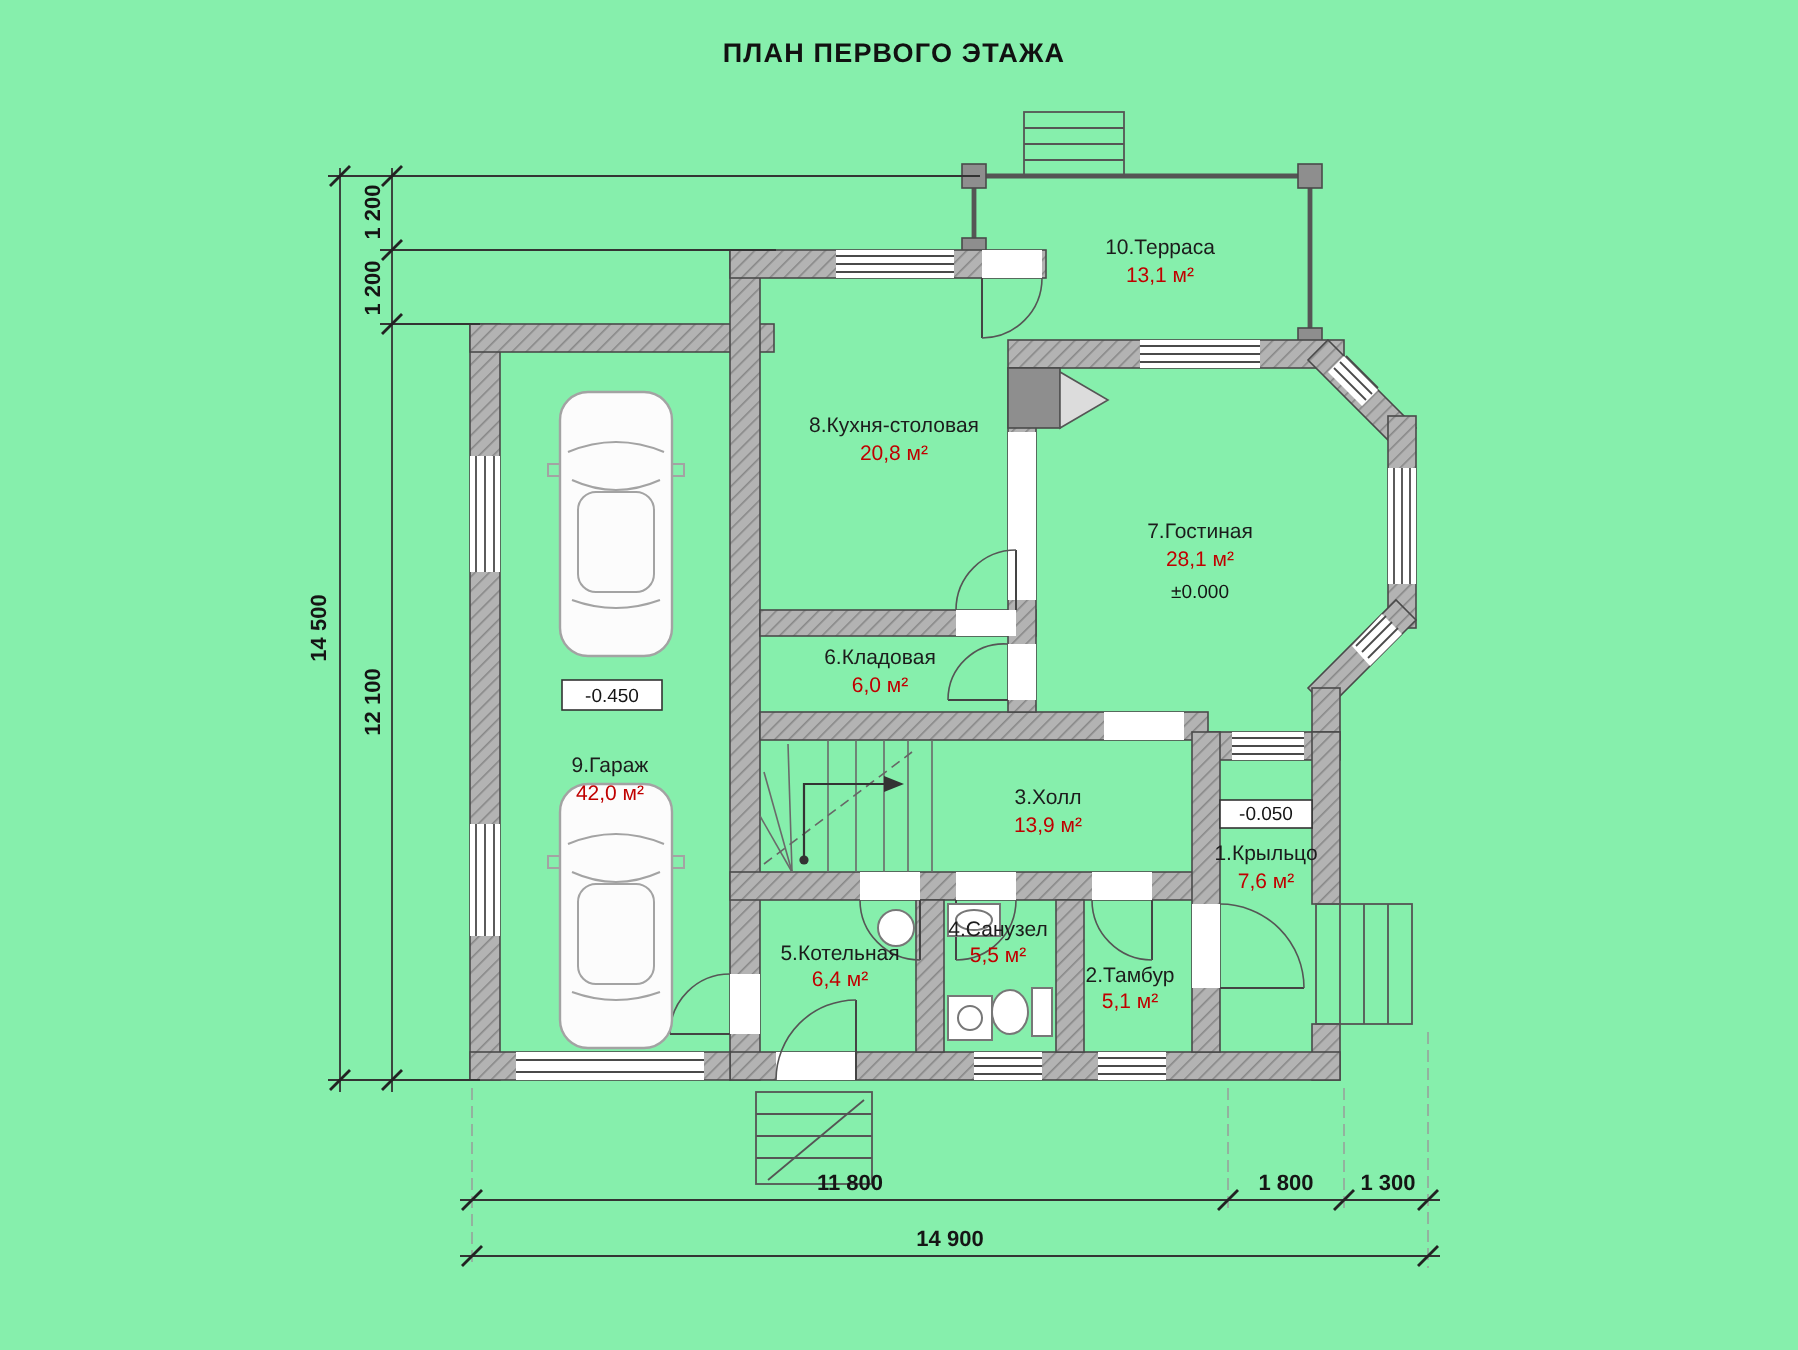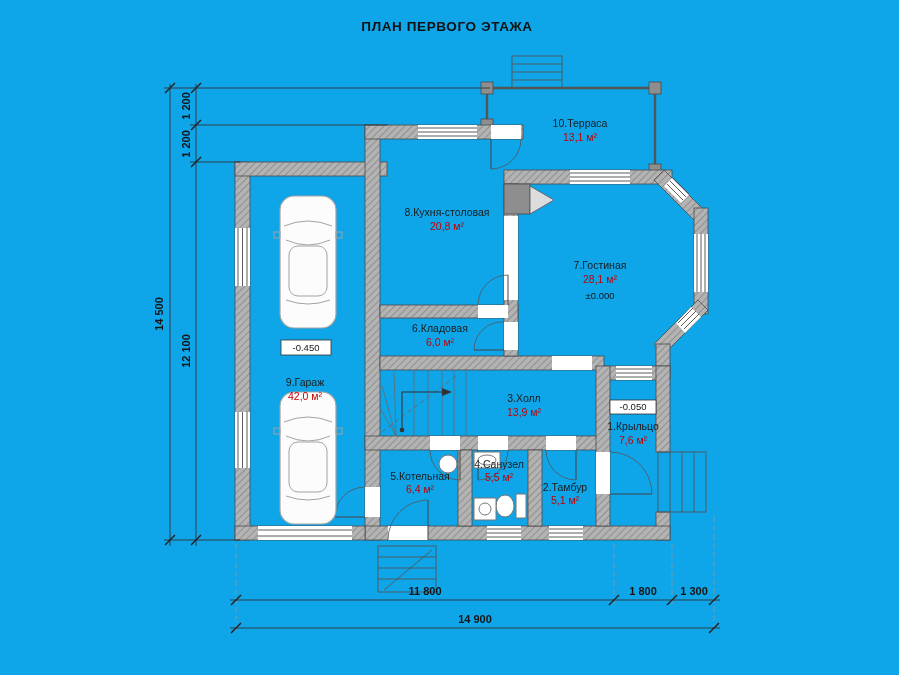--- a/index.html
+++ b/index.html
@@ -1,16 +1,16 @@
 <!DOCTYPE html>
 <html><head>
 <meta charset="utf-8">
 <style>
   html,body{margin:0;padding:0;background:#fff;}
-  .canvas{position:relative;width:899px;height:675px;background:#0ea5e9;overflow:hidden;
+  .canvas{position:relative;width:899px;height:675px;background:#86efac;overflow:hidden;
           font-family:"Liberation Sans",sans-serif;}
   svg text{font-family:"Liberation Sans",sans-serif;}
   .t-title{font-size:13.5px;font-weight:bold;fill:#111;letter-spacing:.6px;}
   .room-name{font-size:10.5px;fill:#1c1c1c;}
   .room-area{font-size:10.5px;fill:#c00000;}
   .t-dim{font-size:11px;font-weight:bold;fill:#151515;}
   .t-elev{font-size:9.5px;fill:#151515;}
   .wall{fill:url(#hatch);stroke:#4a4a4a;stroke-width:.8;}
   .wall-dark{fill:#8e8e8e;stroke:#4a4a4a;stroke-width:.8;}
   .opening{fill:#ffffff;stroke:none;}

